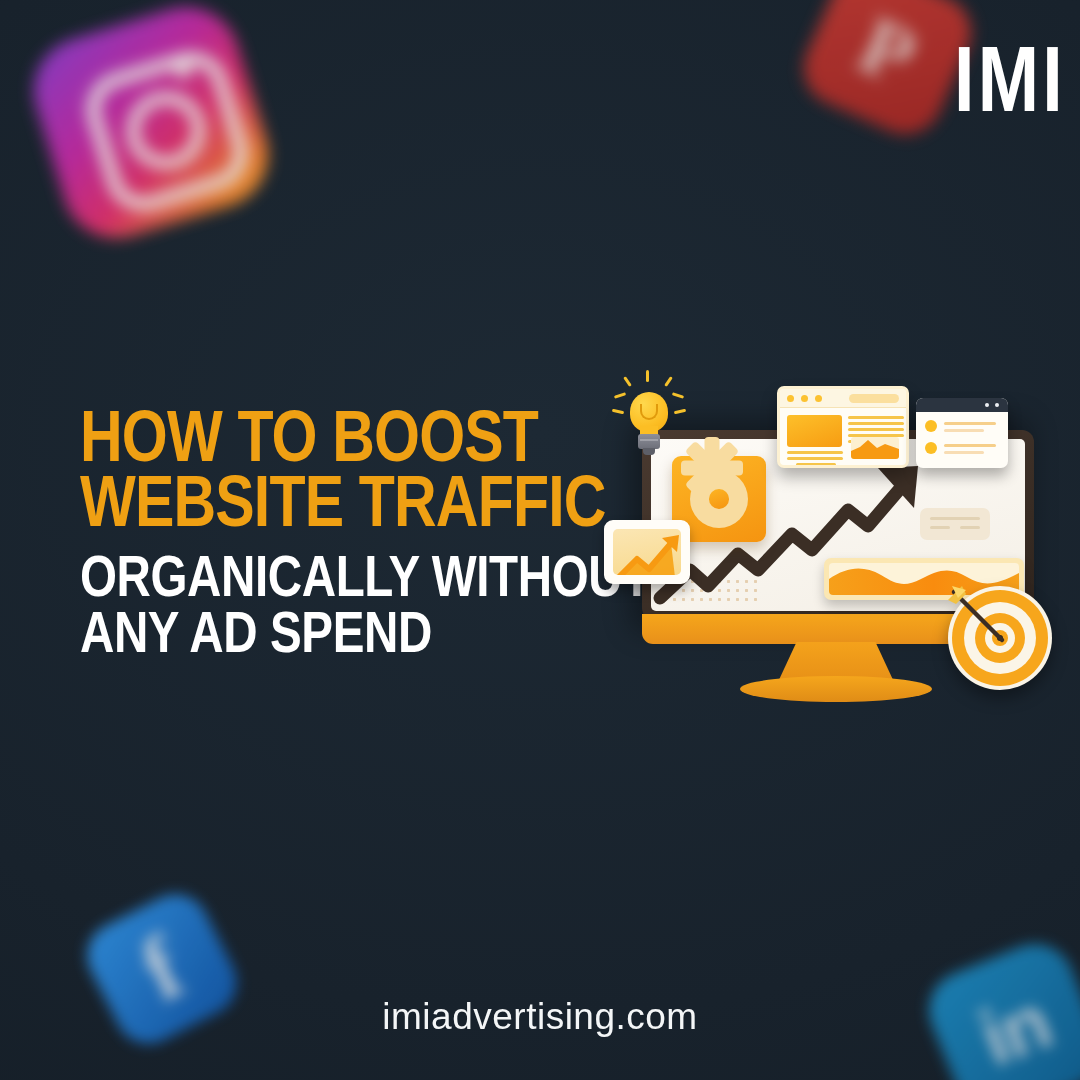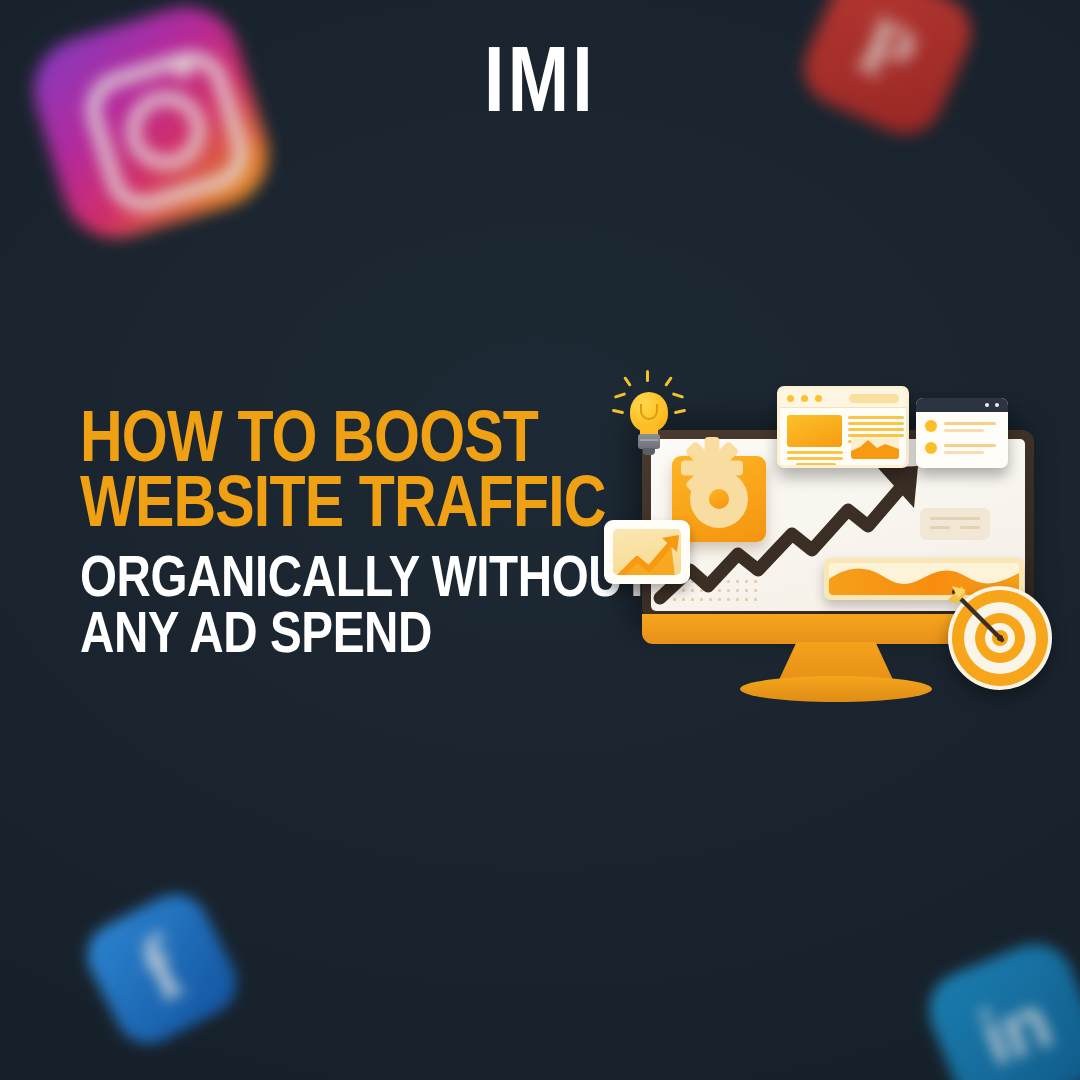--- a/index.html
+++ b/index.html
@@ -28,21 +28,21 @@
 
   #fb{left:98px;top:905px;width:128px;height:128px;transform:rotate(-27deg);
       background:linear-gradient(150deg,#2f8fe0 0%,#1257a8 100%);filter:blur(7px);}
   #fb .f{font:700 92px "Liberation Serif",serif;color:rgba(225,228,232,.85);line-height:.95;}
 
   #li{left:940px;top:955px;width:150px;height:150px;transform:rotate(-22deg);
       background:linear-gradient(150deg,#1c87bd 0%,#0f5e8f 100%);filter:blur(7px);}
   #li .in{font:700 78px "Liberation Sans",sans-serif;color:rgba(215,220,226,.85);line-height:1;letter-spacing:-2px;}
 
   
-  .logo{position:absolute;left:0;right:0;top:36px;text-align:center;}
+  .logo{position:absolute;left:0;right:0;top:36px;text-align:right;}
   .logo .mark{
     font-family:"Liberation Sans", sans-serif;
     font-weight:700;font-size:92px;line-height:.95;color:#ffffff;
     letter-spacing:4px;transform:scaleX(.80);display:inline-block;
   }
   .logo .sub{
     margin-top:4px;font-size:15px;font-weight:400;color:#f0f2f4;
     letter-spacing:11px;padding-left:11px;
   }
 
@@ -305,14 +305,15 @@
         <svg width="74" height="74" viewBox="0 0 74 74">
           <line x1="8" y1="8" x2="56" y2="56" stroke="#3b2e25" stroke-width="4.5" stroke-linecap="round"></line>
           <path d="M2,16 L16,2 L20,10 L10,20 Z" fill="#f2c141"></path>
           <path d="M6,2 L20,6 L12,14 Z" fill="#fbd96b"></path>
         </svg>
       </div>
     </div>
 
   </div>
 
+  <div class="footer">imiadvertising.com</div>
 
 </div>
 
 </body></html>

